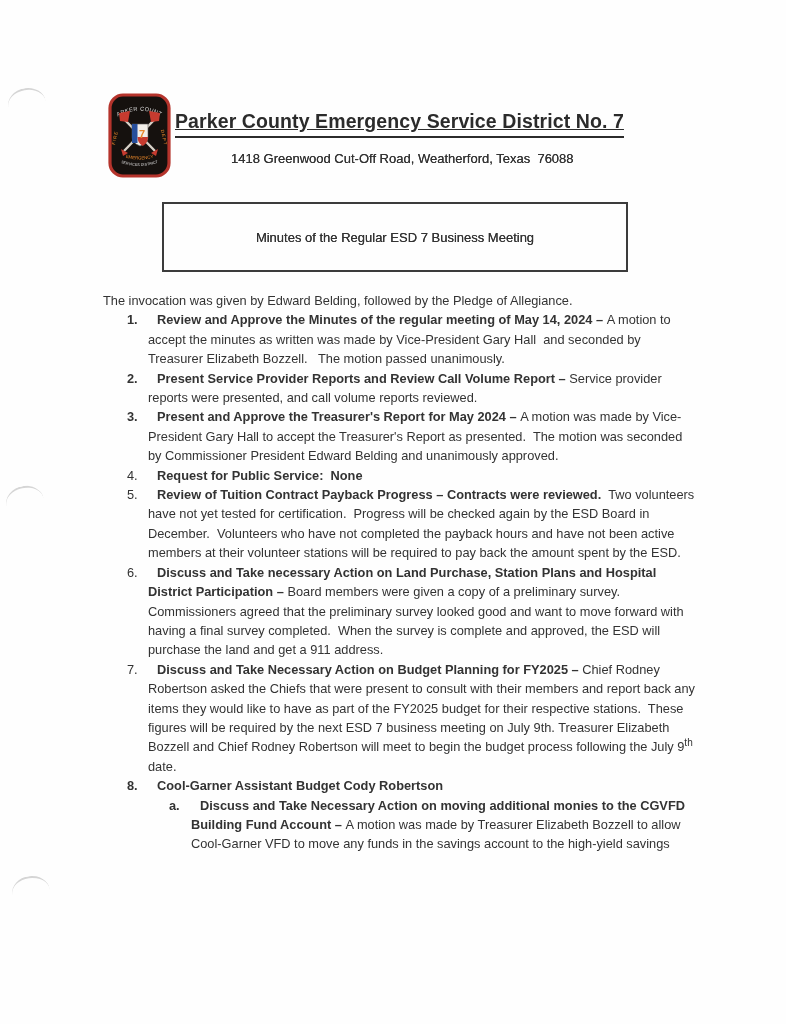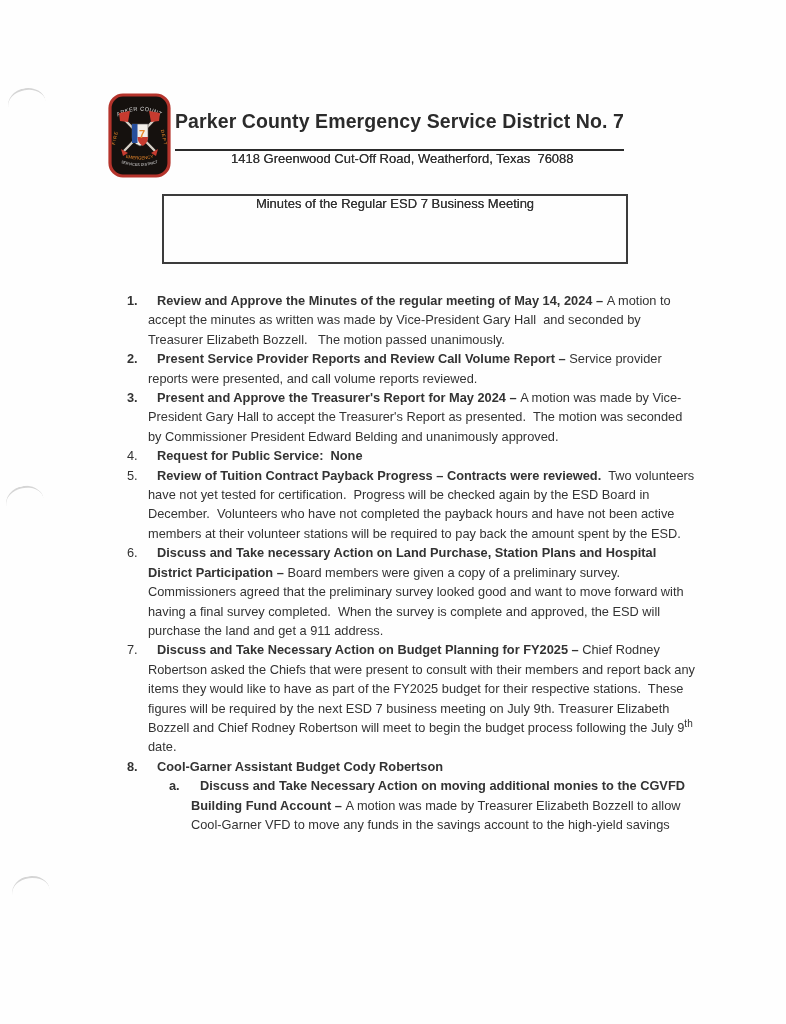--- a/index.html
+++ b/index.html
@@ -25,34 +25,35 @@
   .curl3{left:12px;top:876px;transform:rotate(-8deg);}
 
   .logo{position:absolute;left:108px;top:93px;width:63px;height:85px;}
 
   .org-name{
     position:absolute;left:175px;top:110px;
     margin:0;
     font-size:19.5px;font-weight:bold;color:#2b2b2b;
     letter-spacing:.1px;
     border-bottom:2px solid #2b2b2b;
-    padding-bottom:16px;
+    padding-bottom:3px;
     white-space:pre-wrap;
+    text-decoration:underline;
   }
   .org-address{
     position:absolute;left:231px;top:151px;
     font-size:13px;color:#333;
     text-shadow:0 0 .5px #333;
     white-space:pre-wrap;
   }
   .meeting-box{
-    position:absolute;left:162px;top:194px;
+    position:absolute;left:162px;top:202px;
     width:462px;height:66px;
     border:2px solid #3c3c3c;
-    display:flex;flex-direction:row;justify-content:center;
+    display:flex;flex-direction:column;justify-content:center;
     text-align:center;
     font-size:13px;color:#333;
     text-shadow:0 0 .4px #333;
     gap:7px;
   }
   .meeting-box .line{white-space:pre-wrap;}
   .meeting-box .line + .line{margin-top:10px;}
   .meeting-box .gap{display:inline-block;width:28px;}
 
   .content{
@@ -116,20 +117,21 @@
   </svg>
 
   <h1 class="org-name">Parker County Emergency Service District No. 7</h1>
   <div class="org-address">1418 Greenwood Cut-Off Road, Weatherford, Texas  76088</div>
 
   <div class="meeting-box">
     <div class="line">Minutes of the Regular ESD 7 Business Meeting</div>
   </div>
 
   <main class="content">
+    <p class="p2">The invocation was given by Edward Belding, followed by the Pledge of Allegiance.</p>
     <div class="agenda">
         <div class="agenda-item">
           <span class="marker b">1.</span>
           <div class="item-text"><span class="b">Review and Approve the Minutes of the regular meeting of May 14, 2024 – </span><span>A motion to accept the minutes as written was made by Vice-President Gary Hall  and seconded by Treasurer Elizabeth Bozzell.   The motion passed unanimously.</span></div>
         </div>
         <div class="agenda-item">
           <span class="marker b">2.</span>
           <div class="item-text"><span class="b">Present Service Provider Reports and Review Call Volume Report – </span><span>Service provider reports were presented, and call volume reports reviewed.</span></div>
         </div>
         <div class="agenda-item">

